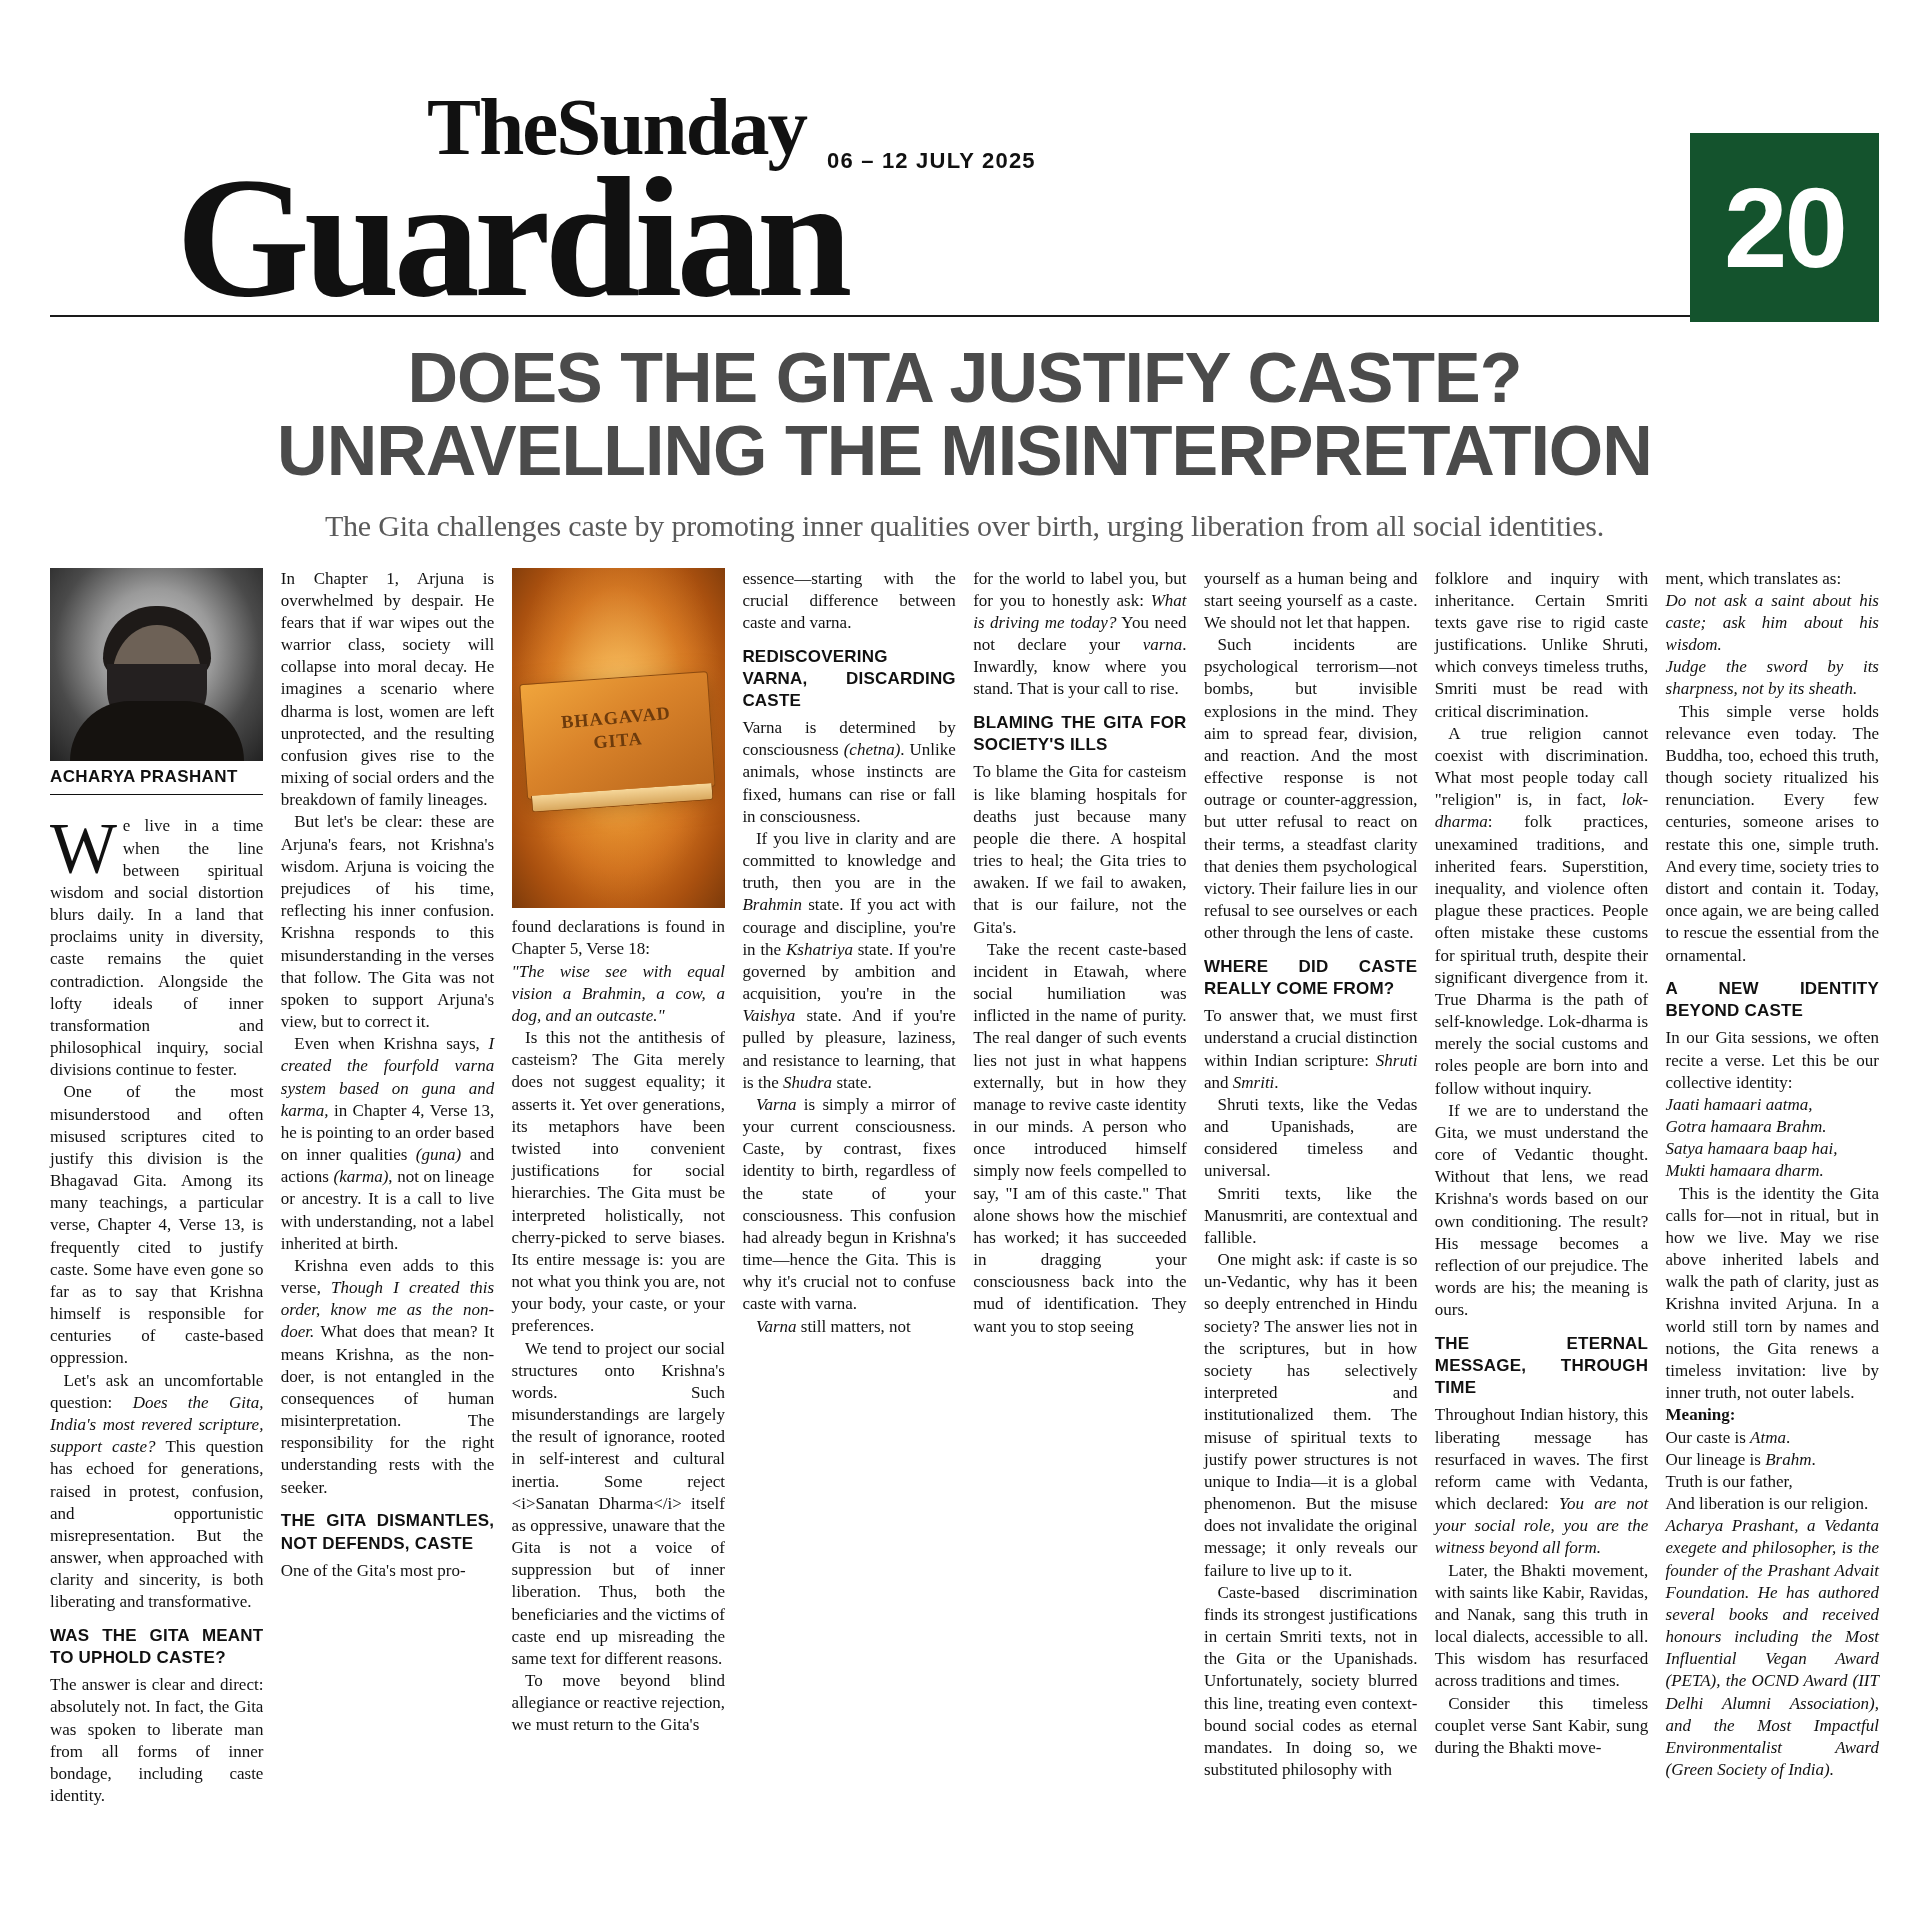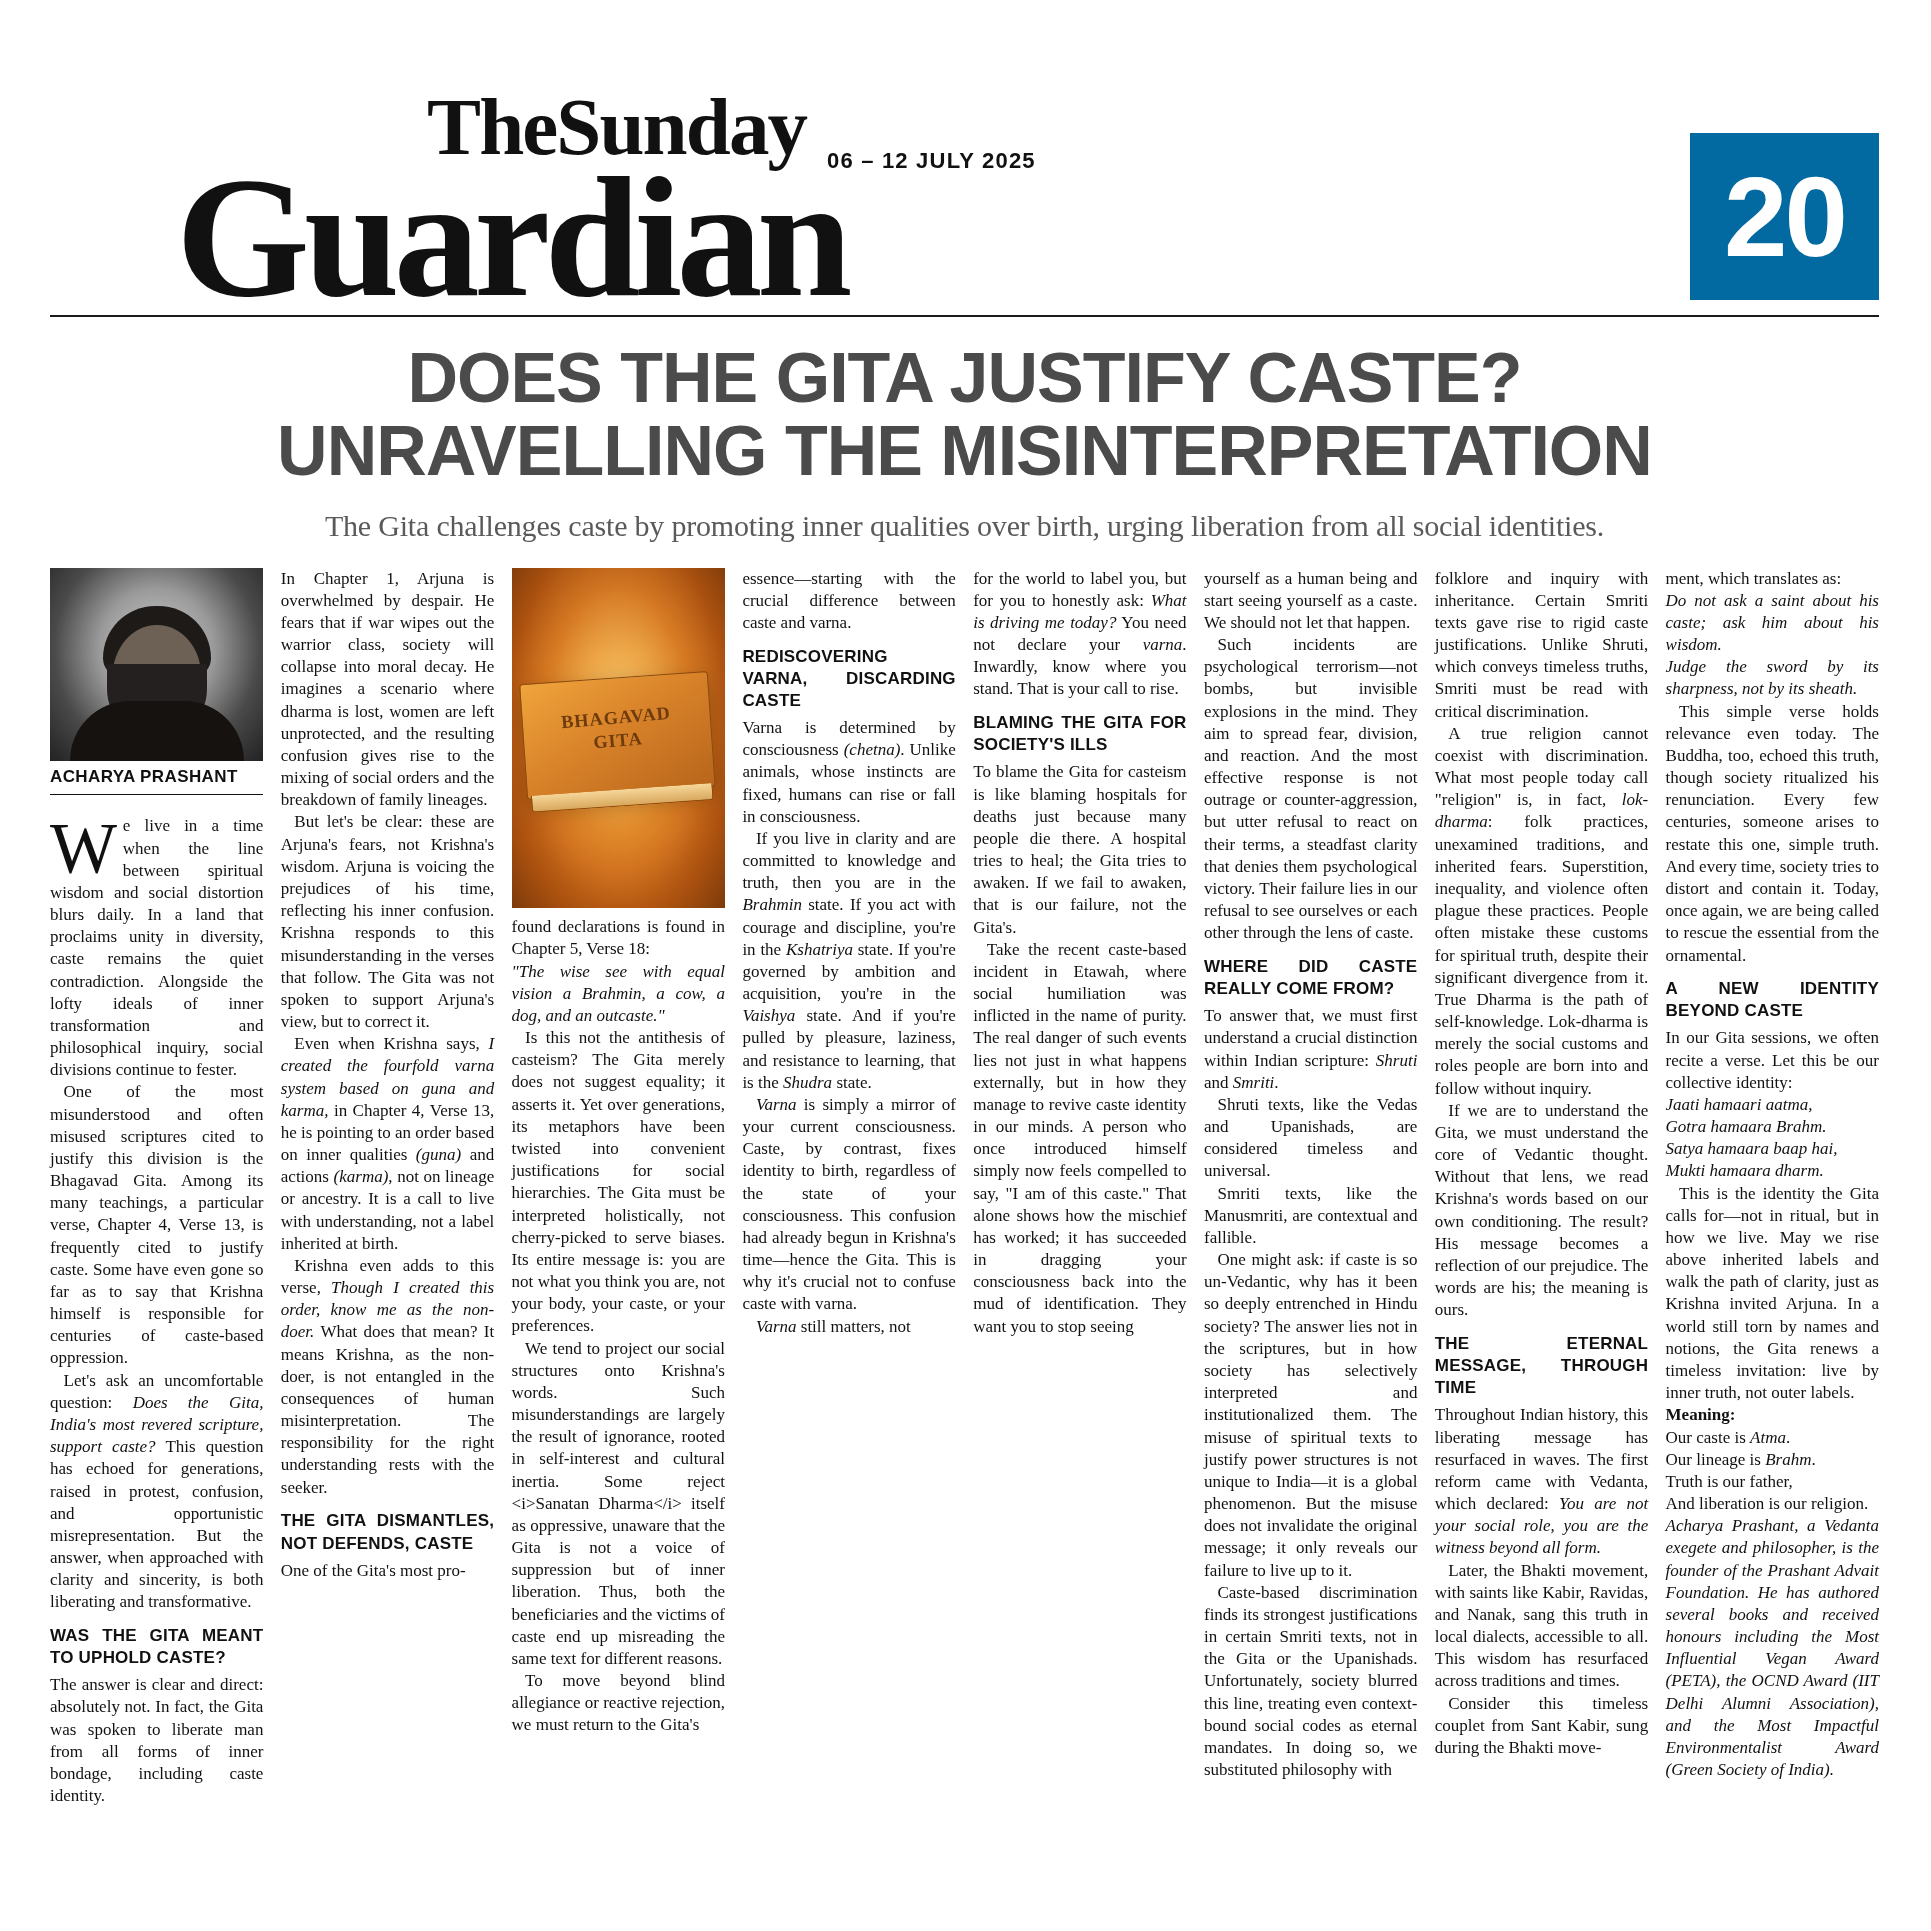--- a/index.html
+++ b/index.html
@@ -29,21 +29,21 @@
     font-weight:bold; font-size:172px; letter-spacing:-5.8px; color:#111;
     line-height:1;
   }
   .mh-date {
     position:absolute; left:777px; top:121px;
     font-family:"Liberation Sans", sans-serif;
     font-weight:bold; font-size:22px; letter-spacing:1.2px; color:#111;
   }
   .mh-pagebox {
     position:absolute; right:0px; top:106px;
-    width:189px; height:167px; background:#0369a1;
+    width:189px; height:189px; background:#14532d;
     display:flex; align-items:center; justify-content:center;
   }
   .mh-pagenum {
     font-family:"Liberation Sans", sans-serif;
     font-weight:bold; font-size:114px; color:#fff; line-height:1;
     letter-spacing:-2.9px;
   }
 
   
   .headline-wrap { padding:25px 58px 0 58px; }
@@ -254,21 +254,21 @@
         <p class="body">One might ask: if caste is so un-Vedantic, why has it been so deeply entrenched in Hindu society? The answer lies not in the scriptures, but in how society has selectively interpreted and institutionalized them. The misuse of spiritual texts to justify power structures is not unique to India—it is a global phenomenon. But the misuse does not invalidate the original message; it only reveals our failure to live up to it.</p>
         <p class="body">Caste-based discrimination finds its strongest justifications in certain Smriti texts, not in the Gita or the Upanishads. Unfortunately, society blurred this line, treating even context-bound social codes as eternal mandates. In doing so, we substituted philosophy with</p>
       </div>
       <div class="col">
         <p class="body first">folklore and inquiry with inheritance. Certain Smriti texts gave rise to rigid caste justifications. Unlike Shruti, which conveys timeless truths, Smriti must be read with critical discrimination.</p>
         <p class="body">A true religion cannot coexist with discrimination. What most people today call "religion" is, in fact, <i>lok-dharma</i>: folk practices, unexamined traditions, and inherited fears. Superstition, inequality, and violence often plague these practices. People often mistake these customs for spiritual truth, despite their significant divergence from it. True Dharma is the path of self-knowledge. Lok-dharma is merely the social customs and roles people are born into and follow without inquiry.</p>
         <p class="body">If we are to understand the Gita, we must understand the core of Vedantic thought. Without that lens, we read Krishna's words based on our own conditioning. The result? His message becomes a reflection of our prejudice. The words are his; the meaning is ours.</p>
         <div class="subhead">THE ETERNAL MESSAGE, THROUGH TIME</div>
         <p class="body first">Throughout Indian history, this liberating message has resurfaced in waves. The first reform came with Vedanta, which declared: <i>You are not your social role, you are the witness beyond all form.</i></p>
         <p class="body">Later, the Bhakti movement, with saints like Kabir, Ravidas, and Nanak, sang this truth in local dialects, accessible to all. This wisdom has resurfaced across traditions and times.</p>
-        <p class="body">Consider this timeless couplet from Sant Kabir, sung during the Bhakti move-</p>
+        <p class="body">Consider this timeless couplet verse Sant Kabir, sung during the Bhakti move-</p>
       </div>
       <div class="col">
         <p class="body first">ment, which translates as:</p>
         <p class="body first"><i>Do not ask a saint about his caste; ask him about his wisdom.</i></p>
         <p class="body first"><i>Judge the sword by its sharpness, not by its sheath.</i></p>
         <p class="body">This simple verse holds relevance even today. The Buddha, too, echoed this truth, though society ritualized his renunciation. Every few centuries, someone arises to restate this one, simple truth. And every time, society tries to distort and contain it. Today, once again, we are being called to rescue the essential from the ornamental.</p>
         <div class="subhead">A NEW IDENTITY BEYOND CASTE</div>
         <p class="body first">In our Gita sessions, we often recite a verse. Let this be our collective identity:</p>
         <p class="body first"><i>Jaati hamaari aatma,</i><br><i>Gotra hamaara Brahm.</i><br><i>Satya hamaara baap hai,</i><br><i>Mukti hamaara dharm.</i></p>
         <p class="body">This is the identity the Gita calls for—not in ritual, but in how we live. May we rise above inherited labels and walk the path of clarity, just as Krishna invited Arjuna. In a world still torn by names and notions, the Gita renews a timeless invitation: live by inner truth, not outer labels.</p>

